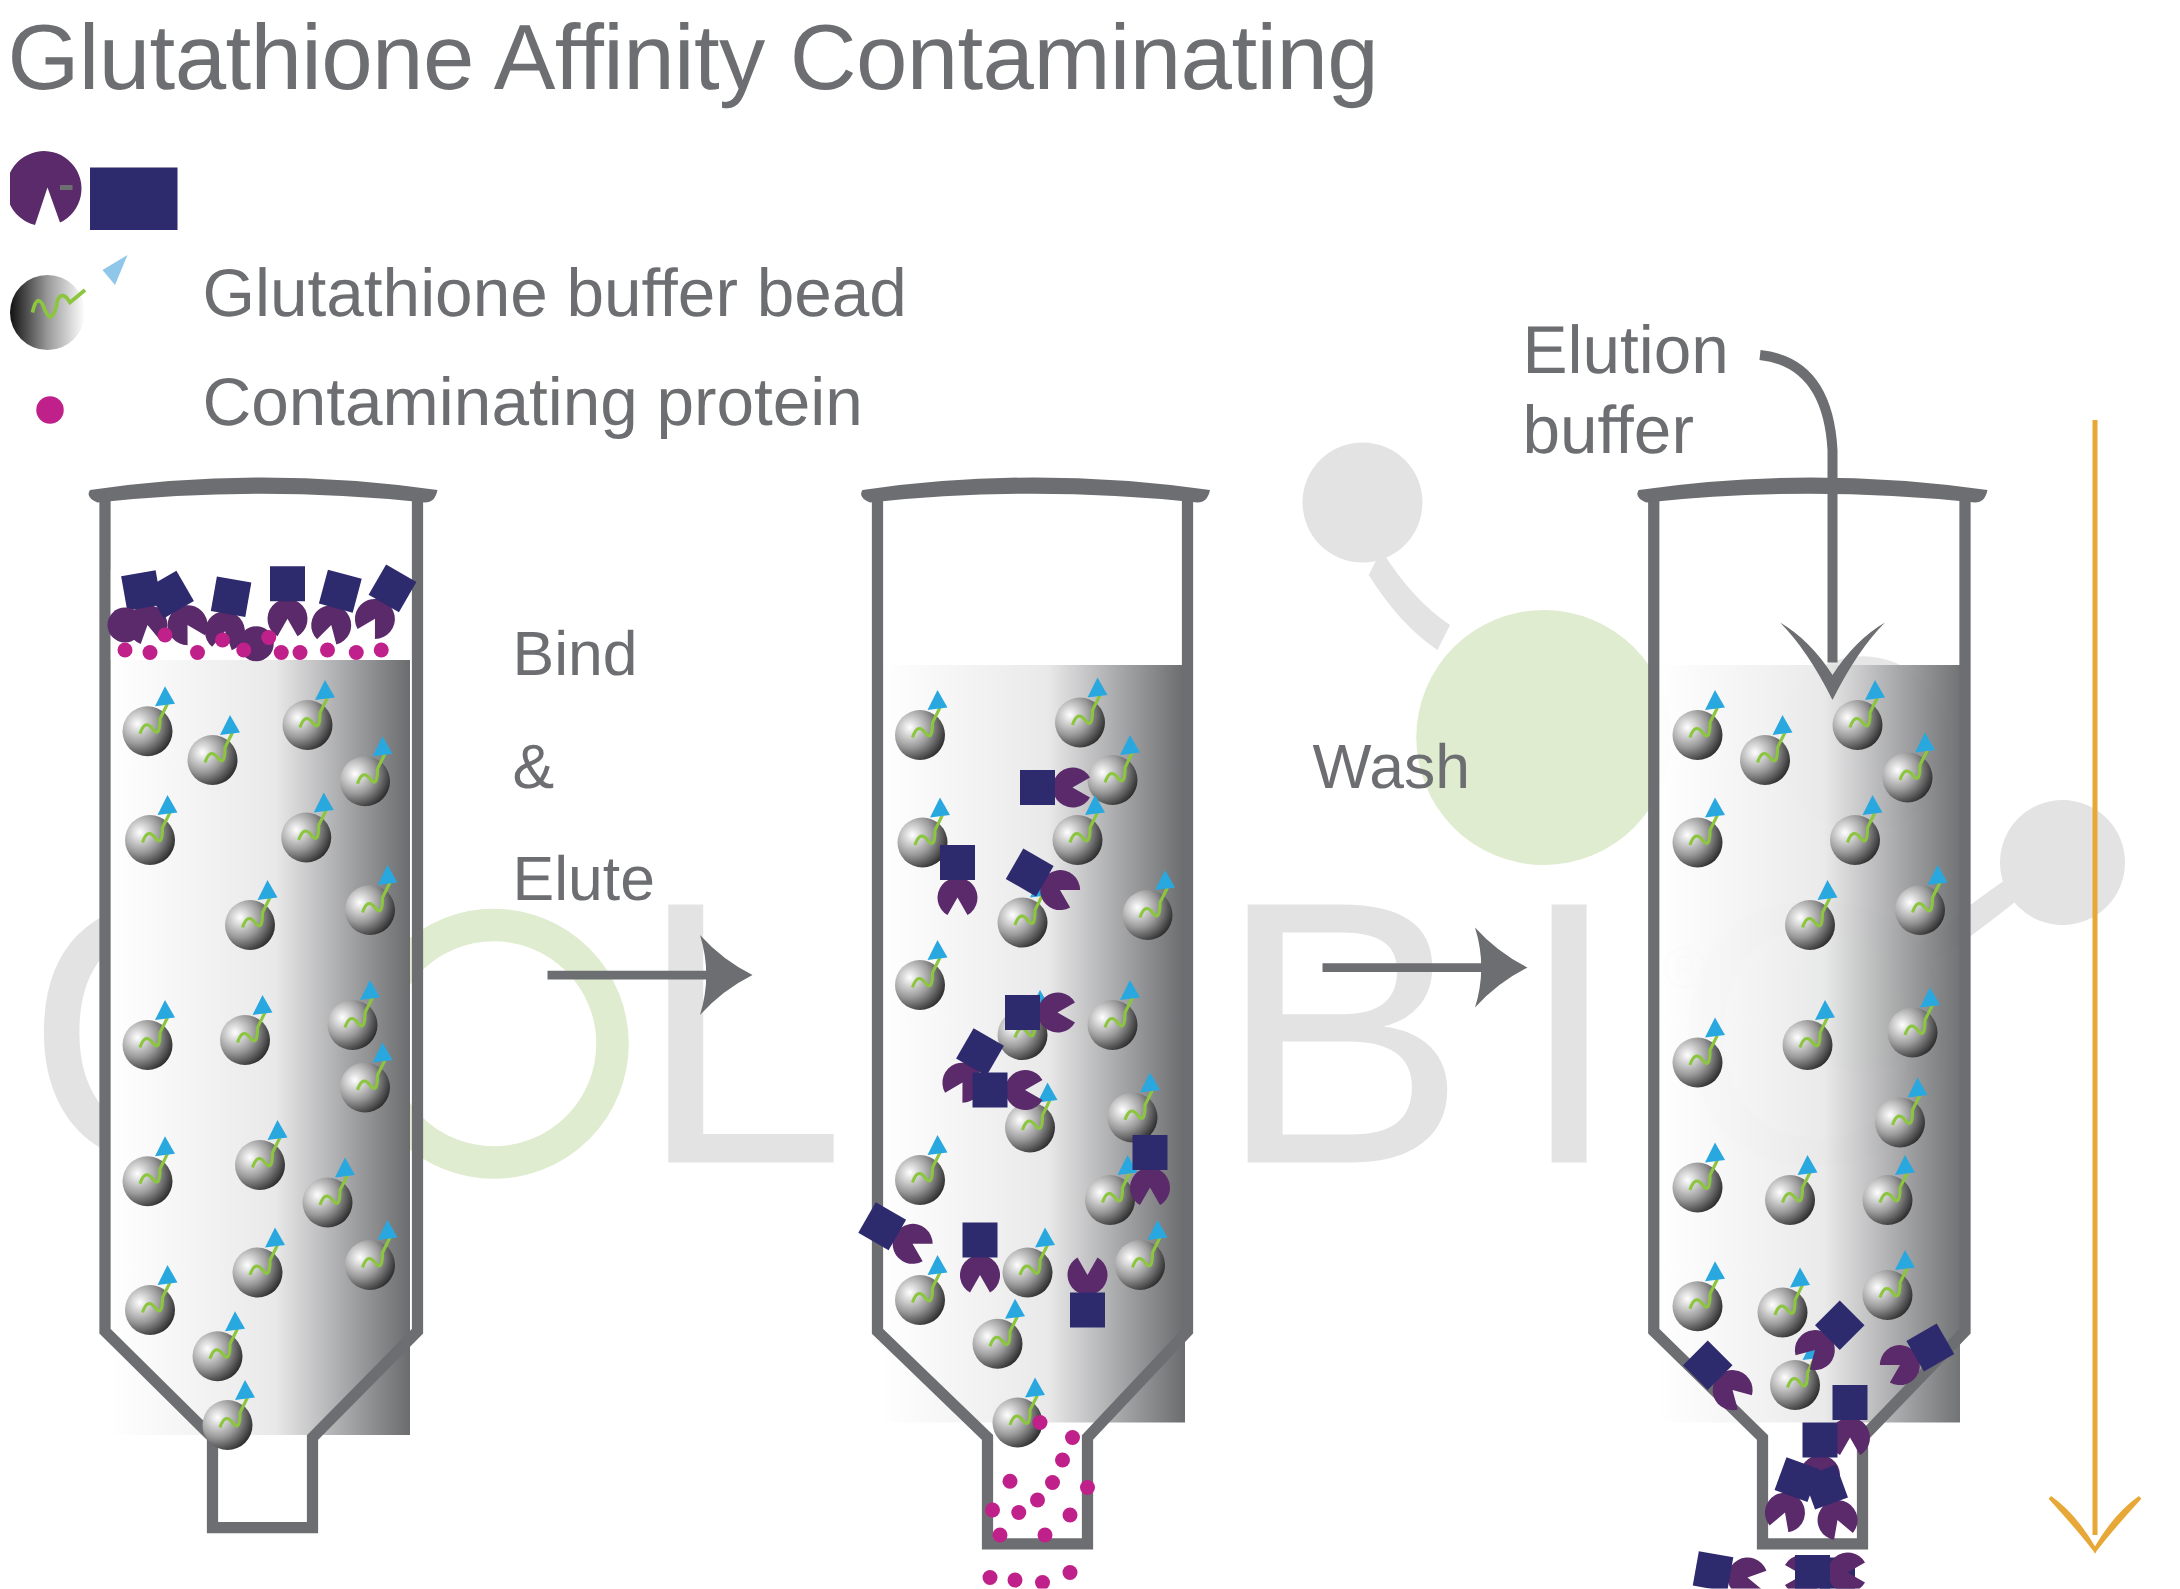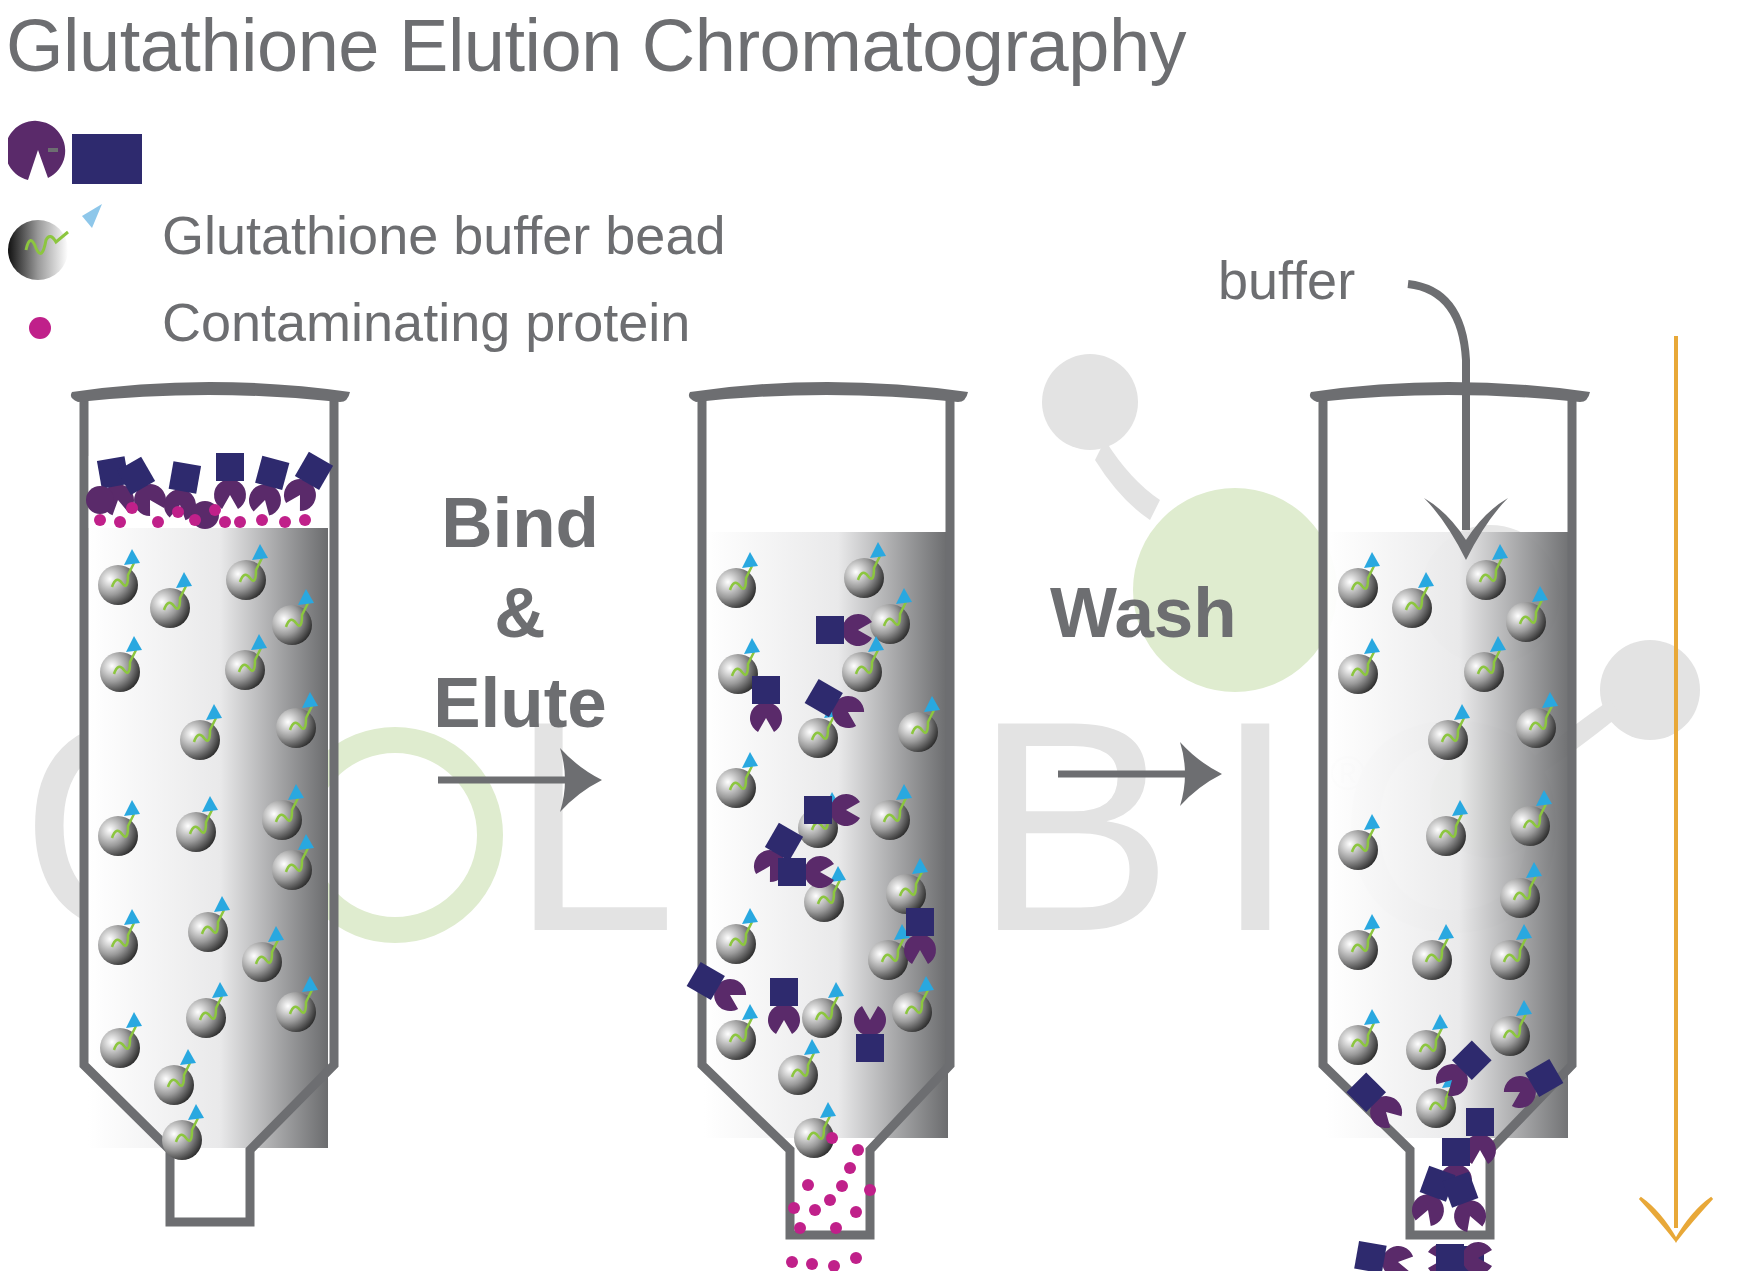--- a/index.html
+++ b/index.html
@@ -1,21 +1,21 @@
 <!DOCTYPE html>
 <html><head>
 <meta charset="utf-8">
 <style>
   html, body { margin:0; padding:0; background:#ffffff; }
   body { width:1744px; height:1271px; position:relative; overflow:hidden;
          font-family:"Liberation Sans", sans-serif; color:#6d6e71; }
   .abs { position:absolute; }
   .title { left:6px; top:0px; font-size:74px; line-height:92px; white-space:nowrap; letter-spacing:-0.5px; }
   .legend-text { font-size:54px; line-height:60px; white-space:nowrap; }
-  .step { font-size:71px; line-height:90px; text-align:center; white-space:nowrap;font-weight:bold; }
+  .step { font-size:50px; line-height:90px; text-align:left; white-space:nowrap; }
   .elution { font-size:54px; line-height:64px; white-space:nowrap; }
   svg.canvas { position:absolute; left:0; top:0; }
 </style>
 </head>
 <body>
 
 <div class="abs" style="left:0;top:0;width:1744px;height:1271px;">
   <svg width="1744" height="1271" style="position:absolute;left:0;top:0">
     <circle cx="1090" cy="402" r="48" fill="#e3e3e3"></circle>
     <path d="M1105 440 Q1130 480 1160 500 L1150 520 Q1120 500 1095 460 Z" fill="#e3e3e3"></path>
@@ -25,21 +25,21 @@
     <circle cx="1650" cy="690" r="50" fill="#e3e3e3"></circle>
     <path d="M1530 760 Q1580 720 1610 700 L1620 715 Q1590 740 1540 775 Z" fill="#e3e3e3"></path>
     <circle cx="1480" cy="800" r="50" fill="#dfeccf" opacity="0.8"></circle>
     <text x="20" y="930" font-family="Liberation Sans, sans-serif" font-size="300" fill="#e3e3e3" letter-spacing="20">G</text>
     <circle cx="395" cy="835" r="95" fill="none" stroke="#dfeccf" stroke-width="26"></circle>
     <text x="510" y="930" font-family="Liberation Sans, sans-serif" font-size="300" fill="#e3e3e3" letter-spacing="40">LDBIO</text>
     <text x="1330" y="790" font-family="Liberation Sans, sans-serif" font-size="48" fill="#e3e3e3">®</text>
   </svg>
 </div>
 
-<div class="abs title">Glutathione Elution Chromatography</div>
+<div class="abs title">Glutathione Affinity Contaminating</div>
 
 <div class="abs" style="left:0;top:110px;width:900px;height:240px;">
   <svg class="abs" style="left:8px;top:10px" width="140" height="70">
     <path d="M30 30 L20 60 A30 30 0 1 1 40 58 Z" fill="#5a2a6a"></path>
     <rect x="40" y="28" width="10" height="4" fill="#6d6e71"></rect>
     <rect x="72" y="14" width="70" height="50" fill="#2e2a6e" transform="translate(-8,0)"></rect>
   </svg>
 
   <svg class="abs" style="left:6px;top:82px" width="100" height="90">
     <defs>
@@ -61,20 +61,21 @@
   <div class="abs legend-text" style="left:162px;top:182px">Contaminating protein</div>
 </div>
 
 <div class="abs step" style="left:410px;top:478px;width:220px;">
   <div>Bind</div>
   <div>&amp;</div>
   <div>Elute</div>
 </div>
 <div class="abs step" style="left:1050px;top:568px;width:180px;">Wash</div>
 <div class="abs elution" style="left:1218px;top:248px;">
+  <div>Elution</div>
   <div>buffer</div>
 </div>
 
 <svg class="canvas" width="1744" height="1271">
   <defs>
     <linearGradient id="colFill" x1="0" x2="1" y1="0" y2="0">
       <stop offset="0" stop-color="#ffffff"></stop>
         <stop offset="0.55" stop-color="#e9e9ea"></stop>
         <stop offset="1" stop-color="#6b6c6e"></stop>
     </linearGradient>

